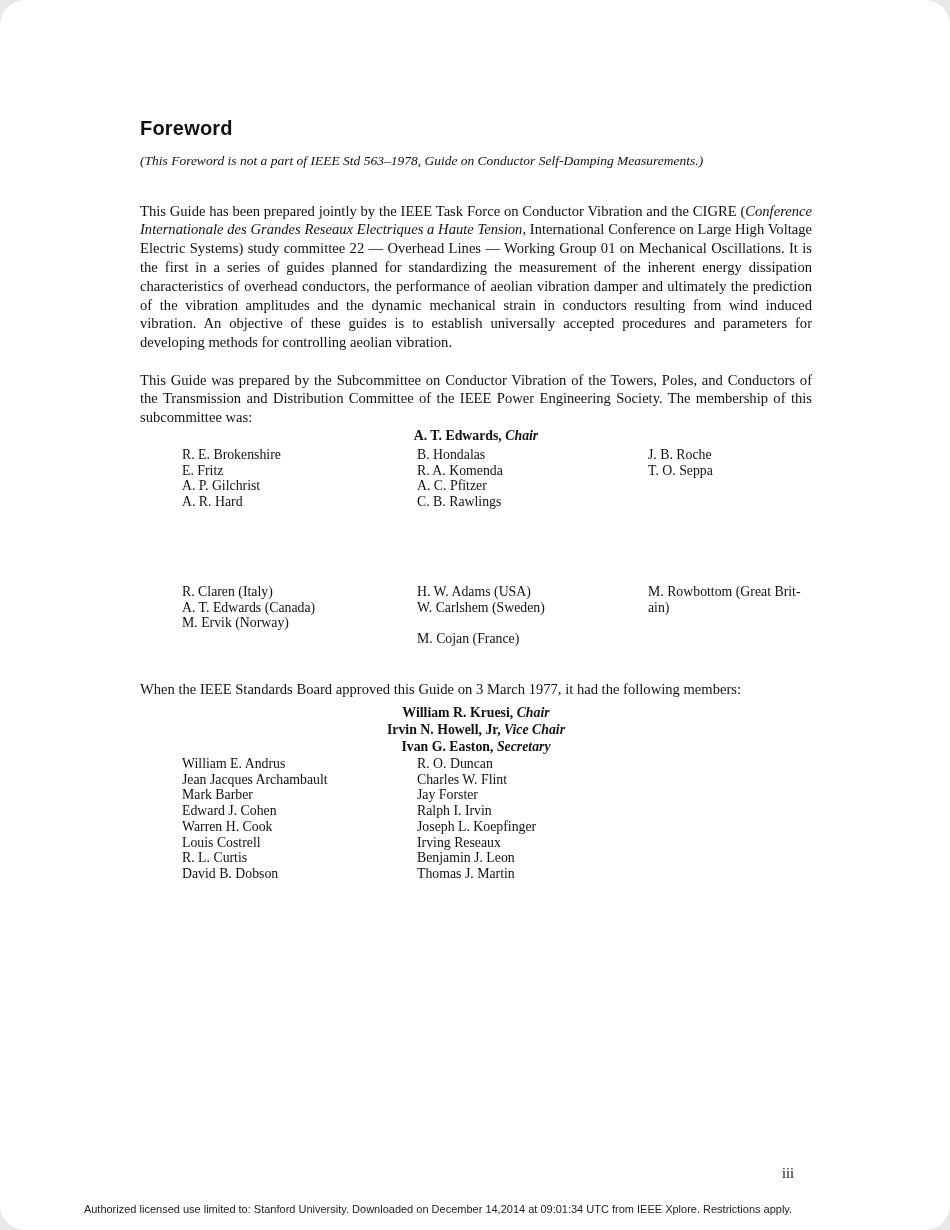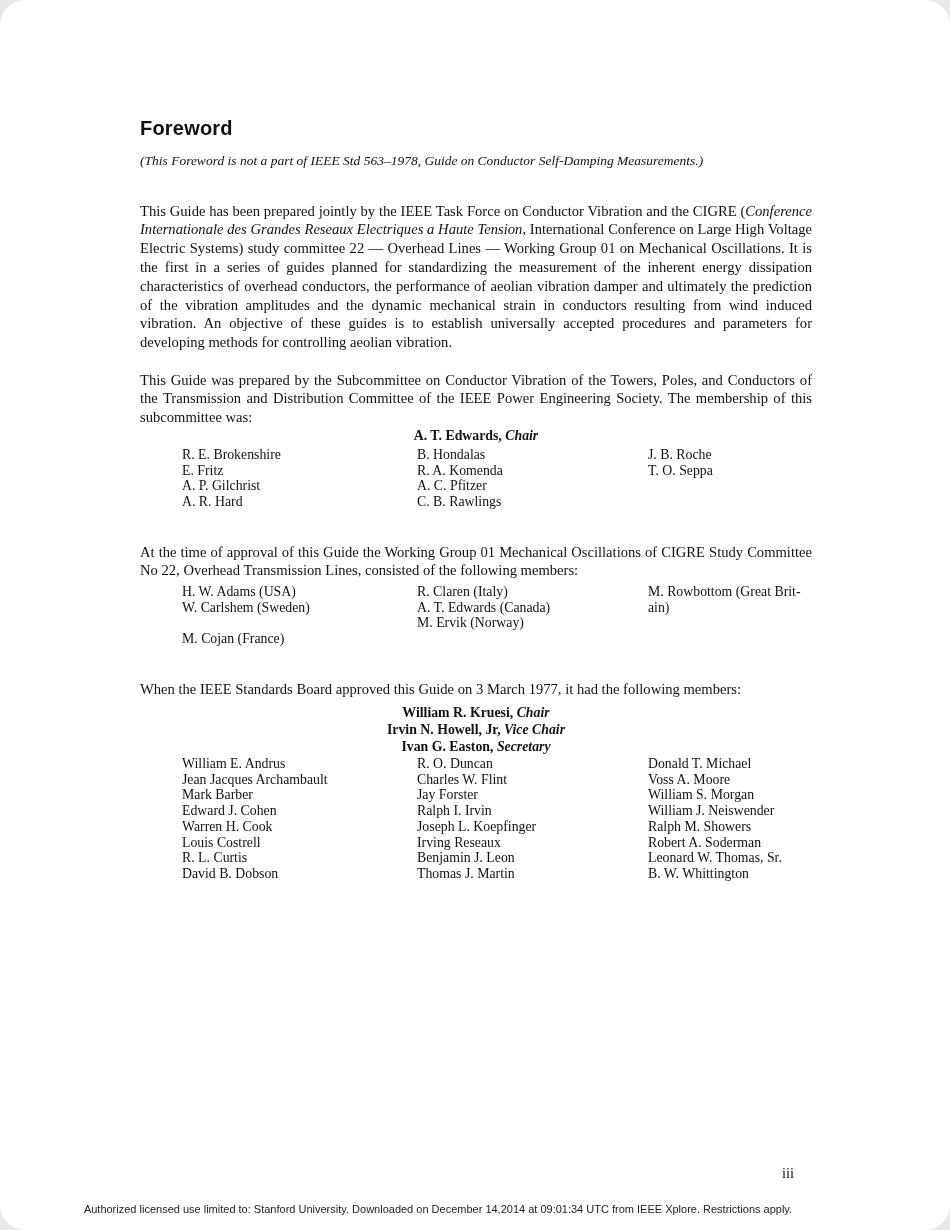--- a/index.html
+++ b/index.html
@@ -90,33 +90,32 @@
         <div class="member-line">R. A. Komenda</div>
         <div class="member-line">A. C. Pfitzer</div>
         <div class="member-line">C. B. Rawlings</div>
       </div>
       <div class="member-col">
         <div class="member-line">J. B. Roche</div>
         <div class="member-line">T. O. Seppa</div>
       </div>
     </div>
 
-  <p class="para" id="para3">At the time of approval of this Guide the Working Group 01 Mechanical Oscillations of CIGRE Study Committee No 22, Overhead Transmission Lines, consisted of the following members:</p>
 
   <div class="members-grid" id="cigre-members">
+      <div class="member-col">
+        <div class="member-line">R. Claren (Italy)</div>
+        <div class="member-line">A. T. Edwards (Canada)</div>
+        <div class="member-line">M. Ervik (Norway)</div>
+      </div>
       <div class="member-col">
         <div class="member-line">H. W. Adams (USA)</div>
         <div class="member-line">W. Carlshem (Sweden)</div>
         <div class="member-line">&nbsp;</div>
         <div class="member-line">M. Cojan (France)</div>
-      </div>
-      <div class="member-col">
-        <div class="member-line">R. Claren (Italy)</div>
-        <div class="member-line">A. T. Edwards (Canada)</div>
-        <div class="member-line">M. Ervik (Norway)</div>
       </div>
       <div class="member-col">
         <div class="member-line">M. Rowbottom (Great Brit-</div>
         <div class="member-line">ain)</div>
       </div>
     </div>
 
   <p class="para" id="para4">When the IEEE Standards Board approved this Guide on 3 March 1977, it had the following members:</p>
 
   <div class="officers" id="board-officers">
@@ -139,29 +138,19 @@
       <div class="member-col">
         <div class="member-line">R. O. Duncan</div>
         <div class="member-line">Charles W. Flint</div>
         <div class="member-line">Jay Forster</div>
         <div class="member-line">Ralph I. Irvin</div>
         <div class="member-line">Joseph L. Koepfinger</div>
         <div class="member-line">Irving Reseaux</div>
         <div class="member-line">Benjamin J. Leon</div>
         <div class="member-line">Thomas J. Martin</div>
       </div>
-      <div class="member-col">
-        <div class="member-line">Donald T. Michael</div>
-        <div class="member-line">Voss A. Moore</div>
-        <div class="member-line">William S. Morgan</div>
-        <div class="member-line">William J. Neiswender</div>
-        <div class="member-line">Ralph M. Showers</div>
-        <div class="member-line">Robert A. Soderman</div>
-        <div class="member-line">Leonard W. Thomas, Sr.</div>
-        <div class="member-line">B. W. Whittington</div>
-      </div>
     </div>
 
   <div class="page-number">iii</div>
 
   <div class="license-footer">Authorized licensed use limited to: Stanford University. Downloaded on December 14,2014 at 09:01:34 UTC from IEEE Xplore.  Restrictions apply.</div>
 
 </div>
 
 </body></html>

